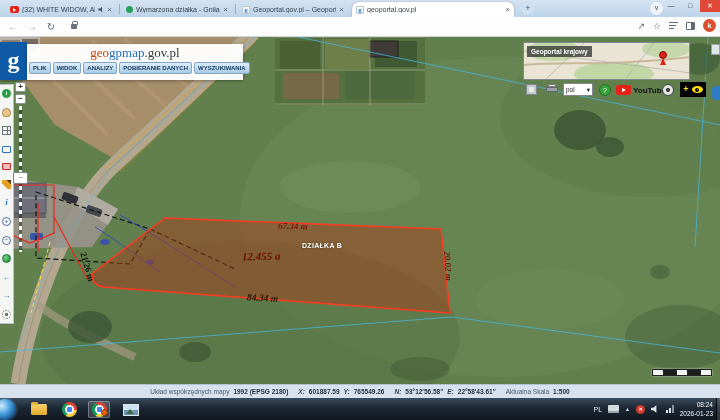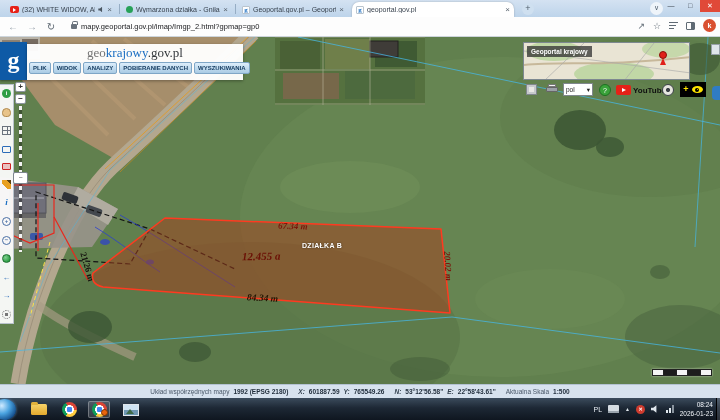--- a/index.html
+++ b/index.html
@@ -62,21 +62,21 @@
   .l20{left:452px;top:214px;font-size:9px;font-style:italic;color:#7a150a;
        transform:rotate(86deg);transform-origin:0 0;}
   .l21{left:88px;top:214px;font-size:9px;color:#16130f;transform:rotate(74deg);transform-origin:0 0;}
 
   
   .gp-logo{position:absolute;left:0;top:42px;width:27px;height:38px;background:#0e5aa6;color:#fff;
            font:bold 24px/36px "Liberation Serif",serif;text-align:center;box-shadow:0 1px 2px rgba(0,0,0,.4);}
   .gp-panel{position:absolute;left:27px;top:44px;width:216px;height:36px;
             background:rgba(255,255,255,.96);box-shadow:0 1px 3px rgba(0,0,0,.35);}
   .gp-title{font-family:"Liberation Serif",serif;font-size:13px;text-align:center;line-height:17px;}
-  .gp-title .g1{color:#737373;}.gp-title .g2{color:#1b6ec2;}.gp-title .g3{color:#34383c;}
+  .gp-title .g1{color:#c2410c;}.gp-title .g2{color:#1b6ec2;}.gp-title .g3{color:#34383c;}
   .gp-menu{display:flex;gap:2px;padding:1px 2px 0 2px;}
   .gp-btn{font-size:6px;font-weight:bold;color:#12395e;background:linear-gradient(#ddeefb,#a9cbe4);
           border:1px solid #7fa6c6;border-radius:2px;padding:2px 3px;white-space:nowrap;}
 
   .tools{position:absolute;left:0;top:84px;width:14px;height:240px;background:rgba(252,252,252,.95);
          border:1px solid #b9c2cc;border-left:none;display:flex;flex-direction:column;
          align-items:center;justify-content:space-between;padding:4px 0;}
   .ic{width:9px;height:9px;flex:none;font-size:7px;line-height:9px;text-align:center;}
   .ic.info{border-radius:50%;background:#2e9e44;color:#fff;font-weight:bold;font-size:6px;}
   .ic.hand{background:#e8c48a;border:1px solid #b08a4e;border-radius:50% 50% 40% 40%;}
@@ -215,21 +215,20 @@
     <div class="winbtn" style="left:662px;">—</div>
     <div class="winbtn" style="left:681px;">□</div>
     <div class="winbtn close" style="left:700px;">✕</div>
   </div>
 
   <div class="addrbar">
     <span class="navg">←</span>
     <span class="navg">→</span>
     <span class="navg dark">↻</span>
     <span class="lock"></span>
-    <span class="urltxt">mapy.geoportal.gov.pl/imap/Imgp_2.html?gpmap=gp0</span>
   </div>
   <div class="addr-right">
     <span class="aicon">↗</span>
     <span class="aicon">☆</span>
     <span class="rlist-ic"></span>
     <span class="sidebar-ic">
         <b></b>
       </span>
     <span class="avatar">k</span>
   </div>
@@ -321,21 +320,21 @@
     <div class="plabel l67">67.34 m</div>
     <div class="plabel larea">12.455 a</div>
     <div class="plabel lname">DZIAŁKA B</div>
     <div class="plabel l84">84.34 m</div>
     <div class="plabel l20">20.02 m</div>
     <div class="plabel l21">21.26 m</div>
   </div>
 
   <div class="gp-logo">g</div>
   <div class="gp-panel">
-    <div class="gp-title"><span class="g1">geo</span><span class="g2">krajowy</span><span class="g3">.gov.pl</span></div>
+    <div class="gp-title"><span class="g1">geo</span><span class="g2">gpmap</span><span class="g3">.gov.pl</span></div>
     <div class="gp-menu">
       <span class="gp-btn">PLIK</span>
       <span class="gp-btn">WIDOK</span>
       <span class="gp-btn">ANALIZY</span>
       <span class="gp-btn">POBIERANIE DANYCH</span>
       <span class="gp-btn">WYSZUKIWANIA</span>
     </div>
   </div>
 
   <div class="tools">

